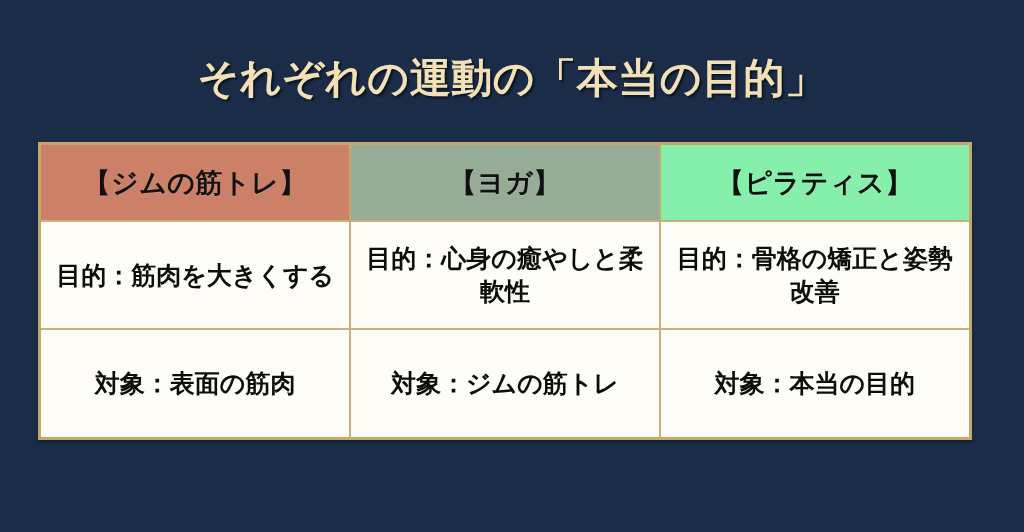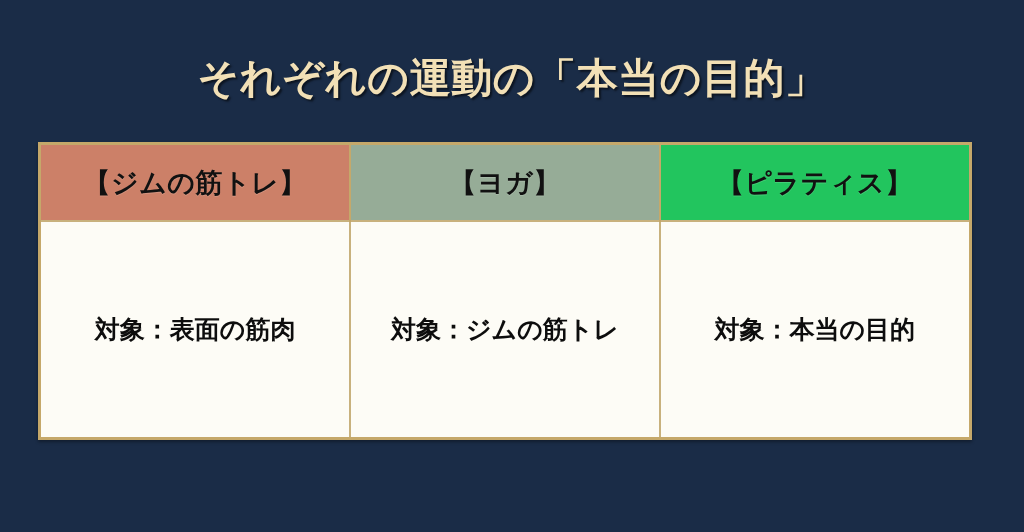--- a/index.html
+++ b/index.html
@@ -78,21 +78,21 @@
     font-size: 27px;
     letter-spacing: 0.5px;
     color: #111111;
     border-right: 2px solid #c5a86a;
     text-shadow: 0 1px 0 rgba(255,255,255,0.15);
   }
   table.compare thead th:last-child { border-right: none; }
 
   th.h-gym   { background: #cc8068; }
   th.h-yoga  { background: #96ac97; }
-  th.h-pil   { background: #22c55e; margin-top: 11px; }
+  th.h-pil   { background: #86efac; margin-top: 11px; }
 
   
   table.compare tbody td {
     background: #fdfcf6;
     border-top: 2px solid #c8b17d;
     border-right: 2px solid #c8b17d;
     font-family: "Liberation Sans", "DejaVu Sans", sans-serif;
     font-weight: 700;
     font-size: 25px;
     line-height: 1.32;
@@ -116,20 +116,31 @@
   <div class="table-frame">
     <table class="compare">
       <thead>
         <tr>
           <th class="h-gym">【ジムの筋トレ】</th>
           <th class="h-yoga">【ヨガ】</th>
           <th class="h-pil">【ピラティス】</th>
         </tr>
       </thead>
       <tbody>
+        <tr class="row-purpose">
+          <td>
+            <span class="cell-text">目的：筋肉を大きくする</span>
+          </td>
+          <td>
+            <span class="cell-text">目的：心身の癒やしと柔軟性</span>
+          </td>
+          <td>
+            <span class="cell-text">目的：骨格の矯正と姿勢改善</span>
+          </td>
+        </tr>
         <tr class="row-target">
           <td>
             <span class="cell-text">対象：表面の筋肉</span>
           </td>
           <td>
             <span class="cell-text">対象：ジムの筋トレ</span>
           </td>
           <td>
             <span class="cell-text">対象：本当の目的</span>
           </td>

